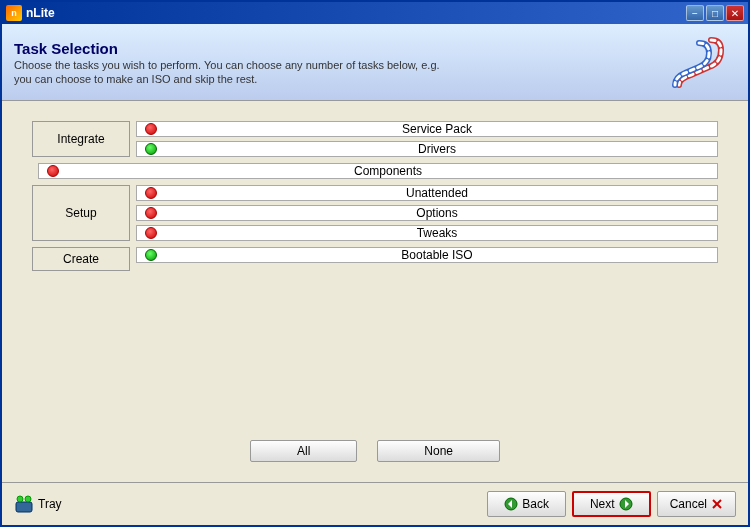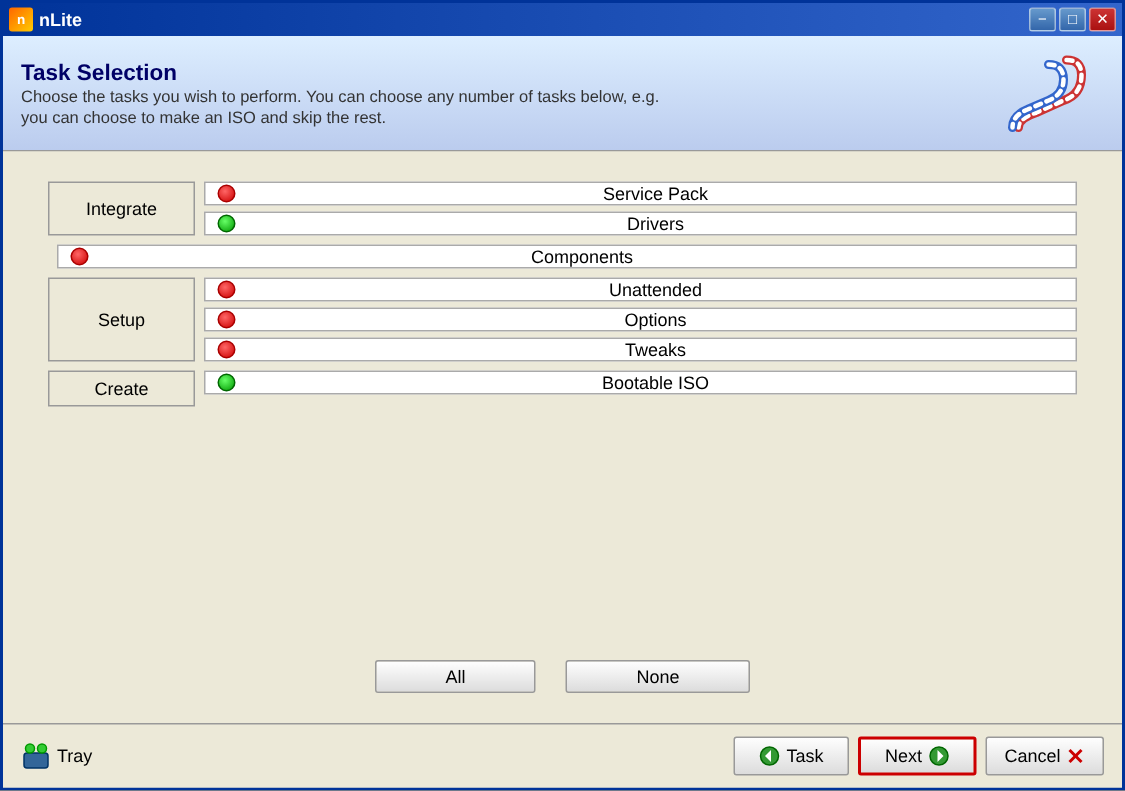--- a/index.html
+++ b/index.html
@@ -324,21 +324,21 @@
         <circle cx="14" cy="5" r="3" fill="#33CC33" stroke="#009900" stroke-width="1"></circle>
       </svg>
       <span>Tray</span>
     </div>
     <div class="footer-buttons">
       <button class="nav-btn">
         <svg width="14" height="14" viewBox="0 0 14 14">
           <circle cx="7" cy="7" r="6" fill="#339933" stroke="#006600" stroke-width="1"></circle>
           <polygon points="8,3 4,7 8,11" fill="white"></polygon>
         </svg>
-        <span>Task</span>
+        <span>Back</span>
       </button>
       <button class="nav-btn next-btn">
         <span>Next</span>
         <svg width="14" height="14" viewBox="0 0 14 14">
           <circle cx="7" cy="7" r="6" fill="#339933" stroke="#006600" stroke-width="1"></circle>
           <polygon points="6,3 10,7 6,11" fill="white"></polygon>
         </svg>
       </button>
       <button class="cancel-btn">
         <span>Cancel</span>

